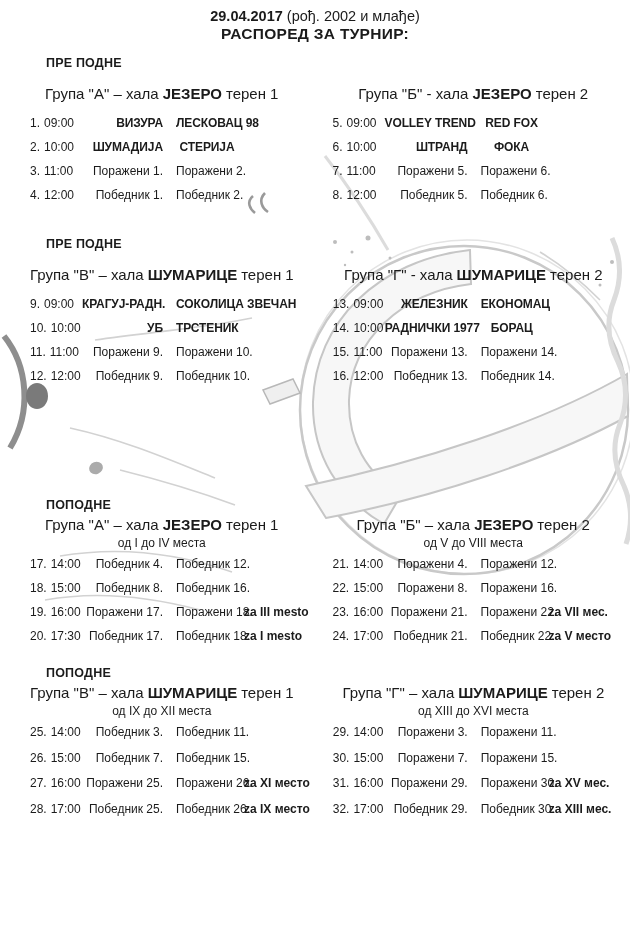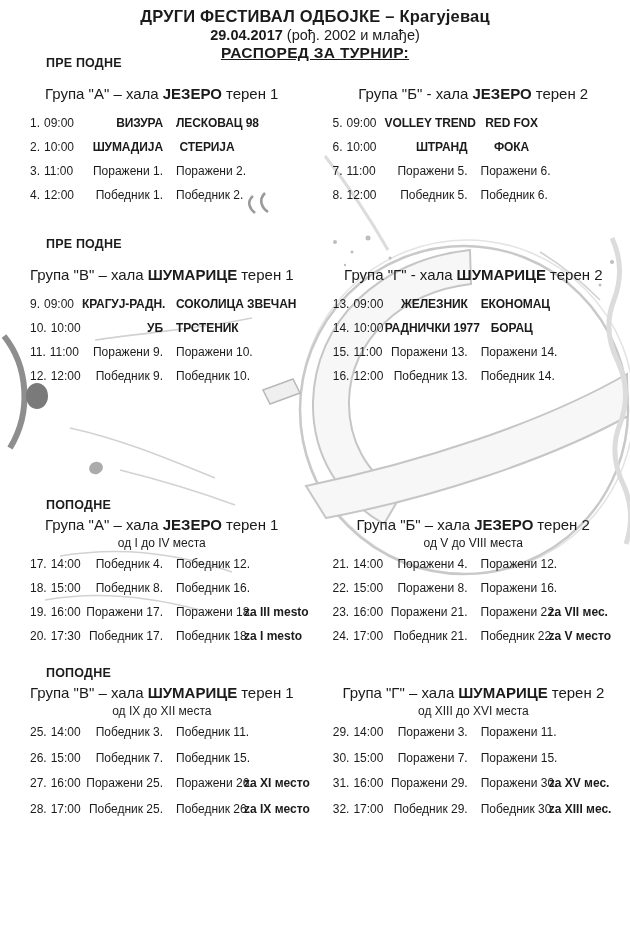--- a/index.html
+++ b/index.html
@@ -9,21 +9,21 @@
     background: #ffffff; overflow: hidden;
     font-family: "Liberation Sans", sans-serif; color: #1b1b1b;
   }
   .wm { position: absolute; inset: 0; z-index: 0; }
   .content { position: absolute; inset: 0; z-index: 1; }
 
   .hdr { text-align: center; padding-top: 7px; }
   .hdr .t1 { font-size: 16.5px; font-weight: bold; letter-spacing: .2px; }
   .hdr .t2 { font-size: 14.5px; margin-top: 1px; }
   .hdr .t2 b { font-weight: bold; }
-  .hdr .t3 { font-size: 15.5px; font-weight: bold; margin-top: 1px; letter-spacing: .3px; text-decoration: underline; }
+  .hdr .t3 { font-size: 15.5px; font-weight: bold; margin-top: 1px; letter-spacing: .3px; }
 
   .sec { position: absolute; left: 0; width: 630px; }
   #s0 { top: 56px; }  #s1 { top: 237px; }
   #s2 { top: 498px; } #s3 { top: 666px; }
 
   .period { padding-left: 46px; font-size: 12.5px; font-weight: bold; height: 15px; line-height: 15px; letter-spacing: .2px; }
   .groups { display: flex; padding-left: 30px; }
   .sec-am .groups { margin-top: 13px; }
   .sec-pm .groups { margin-top: 2px; }
   .group { width: 300px; }
@@ -85,21 +85,20 @@
       <circle cx="390" cy="258" r="1.5"></circle>
         <circle cx="345" cy="265" r="1.2"></circle>
       <circle cx="612" cy="262" r="2"></circle>
         <circle cx="600" cy="285" r="1.5"></circle>
     </g>
   </svg>
 
   <div class="content">
 
     <div class="hdr">
-      <div class="t1">ДРУГИ ФЕСТИВАЛ ОДБОЈКЕ – Крагујевац</div>
       <div class="t2"><b>29.04.2017</b> <span>(рођ. 2002 и млађе)</span></div>
       <div class="t3">РАСПОРЕД ЗА ТУРНИР:</div>
     </div>
 
     <div class="sec sec-am" id="s0">
       <div class="period">ПРЕ ПОДНЕ</div>
       <div class="groups">
         <div class="group gL">
           <div class="gtitle"><span>Група "А" – хала</span><span class="hall">ЈЕЗЕРО</span><span>терен 1</span></div>
           <div class="rowset">

